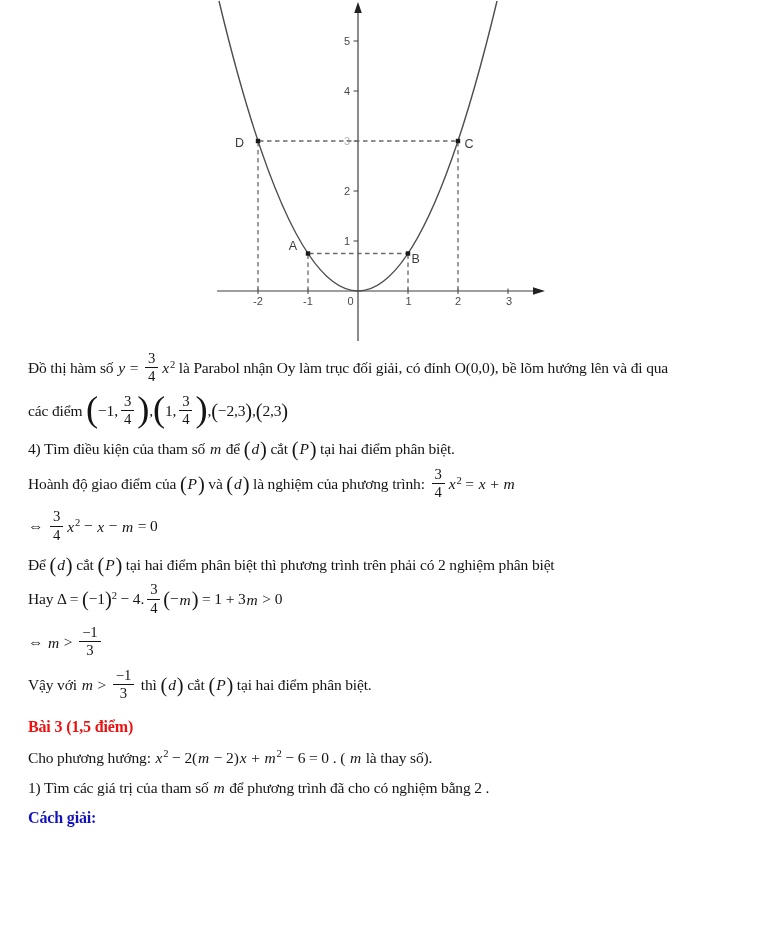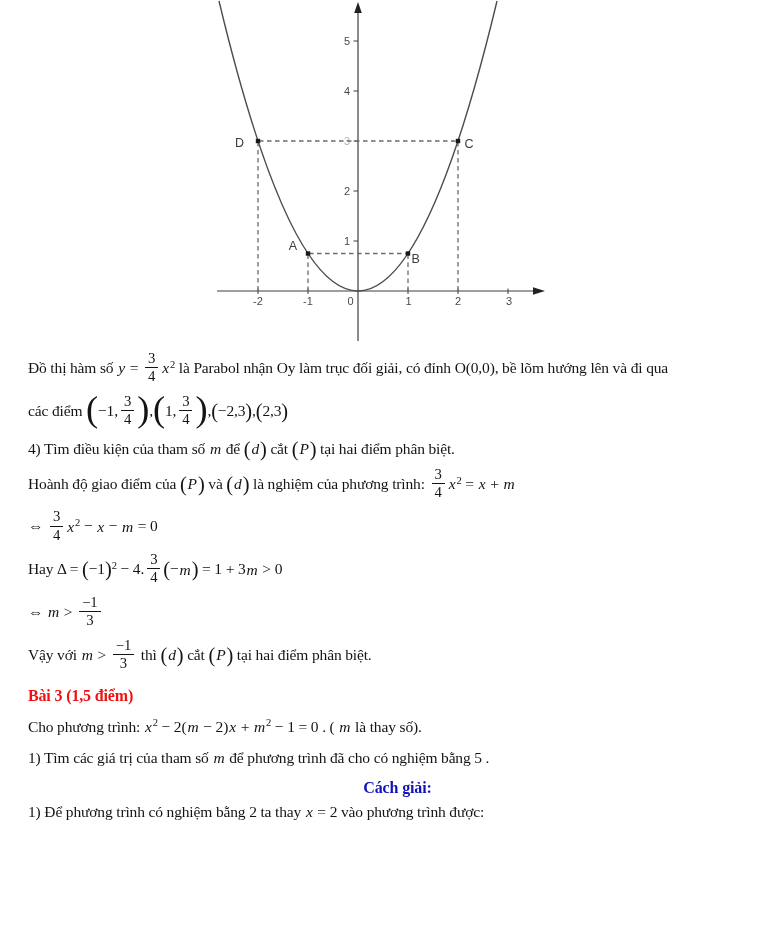--- a/index.html
+++ b/index.html
@@ -5,21 +5,21 @@
   html,body { margin:0; padding:0; }
   body {
     width:779px; height:939px; background:#ffffff; overflow:hidden;
     font-family:"Liberation Serif", serif; color:var(--body,#141414); position:relative;
   }
   .figure { position:relative; width:779px; height:346px; }
   .figure svg { display:block; }
   .doc { padding:6px 12px 0 28px; font-size:15.5px; letter-spacing:-0.15px; line-height:1.5; }
   .doc p { margin:0 0 7px 0; white-space:nowrap; }
   .doc p.h-red  { color:var(--red,#e11); font-weight:bold; font-size:16px; margin:10px 0 7px 0; }
-  .doc p.h-blue { color:var(--blue,#11b); font-weight:bold; font-size:16px; margin:2px 0 0 0;text-align:center; }
+  .doc p.h-blue { color:var(--blue,#11b); font-weight:bold; font-size:16px; margin:2px 0 6px 0; }
   .mvar { font-style:italic; margin:0 1px; }
   .frac { display:inline-block; vertical-align:middle; text-align:center; margin:0 3px; transform:translateY(-2px); }
   .frac .fn, .frac .fd { display:block; font-size:0.95em; line-height:1.18; padding:0 3px; font-style:normal; }
   .frac .fd { border-top:1.2px solid currentColor; }
   sup { font-size:0.68em; line-height:0; vertical-align:0.55em; }
   sub { font-size:0.68em; line-height:0; vertical-align:-0.25em; }
   .pl { font-size:1.32em; line-height:0; vertical-align:-0.09em; font-weight:400; }
   .px { font-size:2.35em; line-height:0; vertical-align:-0.12em; font-weight:300; }
   .ticklbl { font-family:"Liberation Sans", sans-serif; font-size:11px; fill:#4a4a4a; }
   .ticklbl-faint { font-family:"Liberation Sans", sans-serif; font-size:11px; fill:#b3b3b3; }
@@ -79,21 +79,21 @@
     <text class="ptlbl" x="244" y="146.5" text-anchor="end">D</text>
   </svg>
 </div>
 
 <div class="doc" id="doc">
     <p><span>Đồ thị hàm số </span><span class="mvar">y</span><span> = </span><span class="frac"><span class="fn">3</span><span class="fd">4</span></span><span class="mvar">x</span><sup>2</sup><span> là Parabol nhận Oy làm trục đối giải, có đỉnh O(0,0), bề lõm hướng lên và đi qua</span></p>
     <p><span>các điểm </span><span class="px">(</span><span>−1,</span><span class="frac"><span class="fn">3</span><span class="fd">4</span></span><span class="px">)</span><span>,</span><span class="px">(</span><span>1,</span><span class="frac"><span class="fn">3</span><span class="fd">4</span></span><span class="px">)</span><span>,</span><span class="pl">(</span><span>−2,3</span><span class="pl">)</span><span>,</span><span class="pl">(</span><span>2,3</span><span class="pl">)</span></p>
     <p><span>4) Tìm điều kiện của tham số </span><span class="mvar">m</span><span> để </span><span class="pl">(</span><span class="mvar">d</span><span class="pl">)</span><span> cắt </span><span class="pl">(</span><span class="mvar">P</span><span class="pl">)</span><span> tại hai điểm phân biệt.</span></p>
     <p><span>Hoành độ giao điểm của </span><span class="pl">(</span><span class="mvar">P</span><span class="pl">)</span><span> và </span><span class="pl">(</span><span class="mvar">d</span><span class="pl">)</span><span> là nghiệm của phương trình: </span><span class="frac"><span class="fn">3</span><span class="fd">4</span></span><span class="mvar">x</span><sup>2</sup><span> = </span><span class="mvar">x</span><span> + </span><span class="mvar">m</span></p>
     <p><span>⇔ </span><span class="frac"><span class="fn">3</span><span class="fd">4</span></span><span class="mvar">x</span><sup>2</sup><span> − </span><span class="mvar">x</span><span> − </span><span class="mvar">m</span><span> = 0</span></p>
+    <p><span>Để </span><span class="pl">(</span><span class="mvar">d</span><span class="pl">)</span><span> cắt </span><span class="pl">(</span><span class="mvar">P</span><span class="pl">)</span><span> tại hai điểm phân biệt thì phương trình trên phải có 2 nghiệm phân biệt</span></p>
     <p><span>Hay Δ = </span><span class="pl">(</span><span>−1</span><span class="pl">)</span><sup>2</sup><span> − 4.</span><span class="frac"><span class="fn">3</span><span class="fd">4</span></span><span class="pl">(</span><span>−</span><span class="mvar">m</span><span class="pl">)</span><span> = 1 + 3</span><span class="mvar">m</span><span> &gt; 0</span></p>
     <p><span>⇔ </span><span class="mvar">m</span><span> &gt; </span><span class="frac"><span class="fn">−1</span><span class="fd">3</span></span></p>
     <p><span>Vậy với </span><span class="mvar">m</span><span> &gt; </span><span class="frac"><span class="fn">−1</span><span class="fd">3</span></span><span> thì </span><span class="pl">(</span><span class="mvar">d</span><span class="pl">)</span><span> cắt </span><span class="pl">(</span><span class="mvar">P</span><span class="pl">)</span><span> tại hai điểm phân biệt.</span></p>
     <p class="h-red"><span>Bài 3 (1,5 điểm)</span></p>
-    <p><span>Cho phương trình: </span><span class="mvar">x</span><sup>2</sup><span> − 2(</span><span class="mvar">m</span><span> − 2)</span><span class="mvar">x</span><span> + </span><span class="mvar">m</span><sup>2</sup><span> − 1 = 0 . ( </span><span class="mvar">m</span><span> là thay số).</span></p>
-    <p><span>1) Tìm các giá trị của tham số </span><span class="mvar">m</span><span> để phương trình đã cho có nghiệm bằng 5 .</span></p>
+    <p><span>Cho phương hướng: </span><span class="mvar">x</span><sup>2</sup><span> − 2(</span><span class="mvar">m</span><span> − 2)</span><span class="mvar">x</span><span> + </span><span class="mvar">m</span><sup>2</sup><span> − 6 = 0 . ( </span><span class="mvar">m</span><span> là thay số).</span></p>
+    <p><span>1) Tìm các giá trị của tham số </span><span class="mvar">m</span><span> để phương trình đã cho có nghiệm bằng 2 .</span></p>
     <p class="h-blue"><span>Cách giải:</span></p>
-    <p><span>1) Để phương trình có nghiệm bằng 2 ta thay </span><span class="mvar">x</span><span> = 2 vào phương trình được:</span></p>
   </div>
 
 </body></html>

